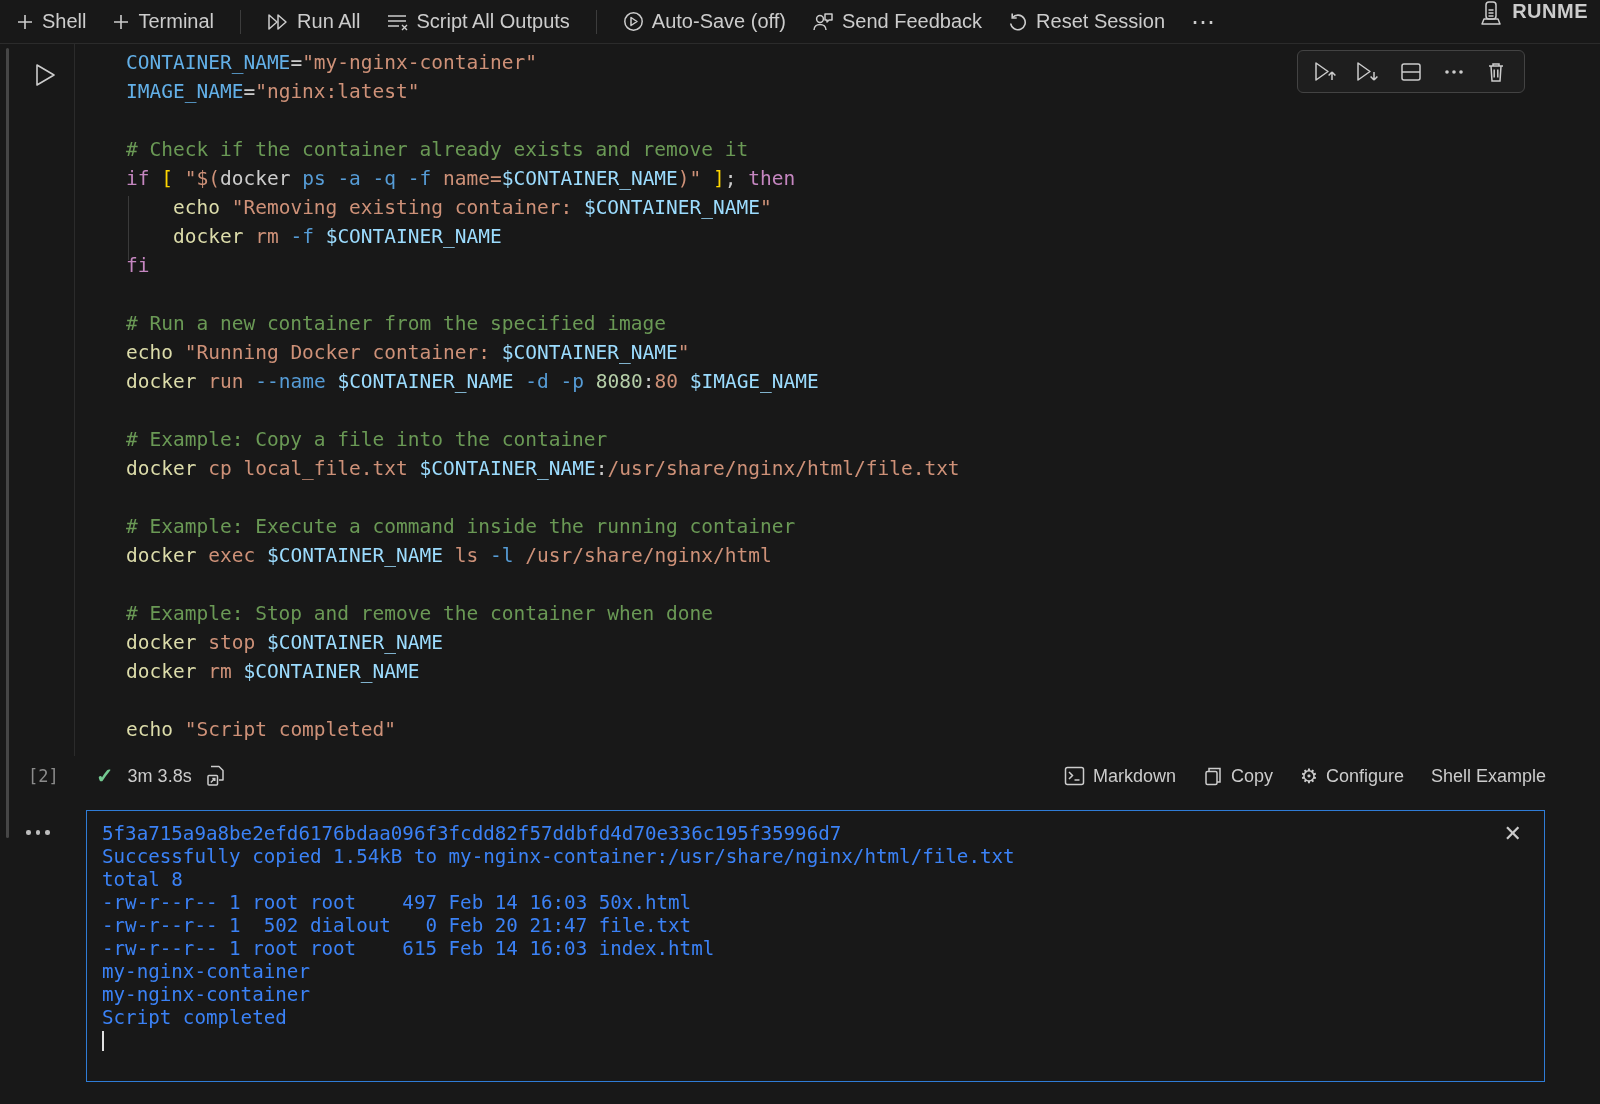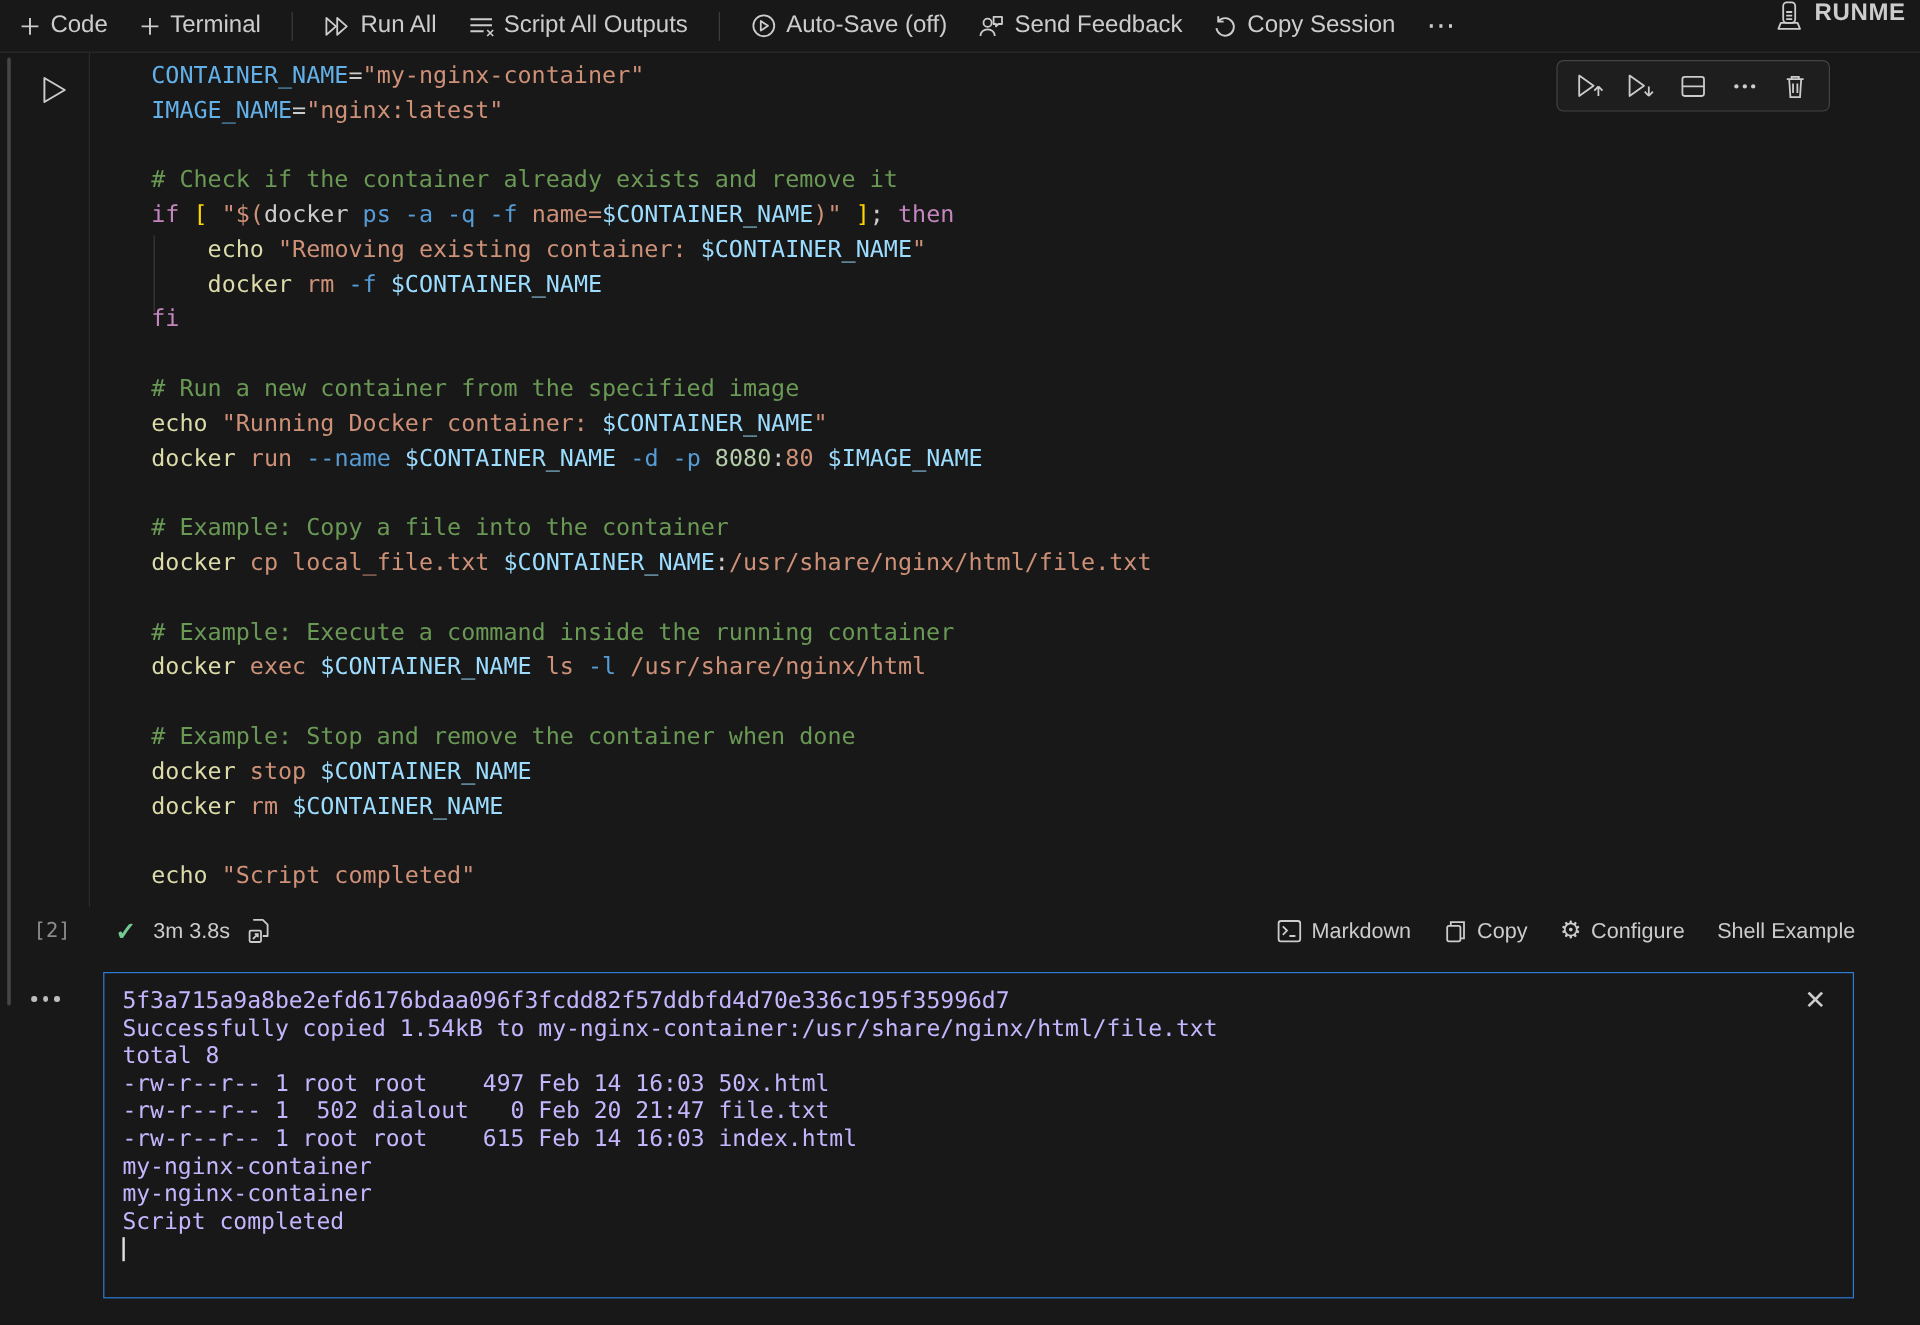--- a/index.html
+++ b/index.html
@@ -43,36 +43,36 @@
   .status-right { position:absolute; right:54px; display:flex; align-items:center; gap:27px; }
   .sr-item { display:flex; align-items:center; gap:8px; cursor:pointer; }
   .gear-glyph { font-size:20px; line-height:20px; }
 
   
   .output-kebab { position:absolute; left:26px; top:830px; display:flex; gap:5px; cursor:pointer; }
   .output-kebab i { width:4.5px; height:4.5px; border-radius:50%; background:#bdbdbd; display:block; }
   .output-panel { position:absolute; left:86px; top:810px; width:1459px; height:272px;
                   background:#181818; border:1px solid #2f7cd6; }
   .output-text { position:absolute; left:15px; top:11px; font-size:19.2px; line-height:23px;
-                 font-family:"DejaVu Sans Mono", monospace; color:#c4b5fd; white-space:pre; }
+                 font-family:"DejaVu Sans Mono", monospace; color:#3b82f6; white-space:pre; }
   .out-line { height:23px; white-space:pre; }
   .out-cursor { width:2px; height:20px; background:#e0e0e0; margin-top:2px; }
   .output-close { position:absolute; right:22px; top:10px; font-size:22px; color:#cccccc; cursor:pointer; }
 </style>
 </head>
 <body>
 
 <div class="toolbar">
   <div class="tb-item">
     <span class="icon">
       <svg width="18" height="18" viewBox="0 0 18 18">
           <path d="M9 2v14M2 9h14" stroke="#cccccc" stroke-width="1.6"></path>
         </svg>
     </span>
-    <span>Code</span>
+    <span>Shell</span>
   </div>
   <div class="tb-item">
     <span class="icon">
       <svg width="18" height="18" viewBox="0 0 18 18">
           <path d="M9 2v14M2 9h14" stroke="#cccccc" stroke-width="1.6"></path>
         </svg>
     </span>
     <span>Terminal</span>
   </div>
   <div class="tb-sep"></div>
@@ -114,21 +114,21 @@
     </span>
     <span>Send Feedback</span>
   </div>
   <div class="tb-item">
     <span class="icon">
       <svg width="20" height="20" viewBox="0 0 20 20" fill="none" stroke="#cccccc" stroke-width="1.6">
         <path d="M4.5 5.5a7.3 7.3 0 1 1-1.8 6"></path>
           <path d="M4.2 1.5v4.5h4.5" fill="none"></path>
       </svg>
     </span>
-    <span>Copy Session</span>
+    <span>Reset Session</span>
   </div>
   <div class="tb-item">
     <span style="font-size:24px;letter-spacing:2px;">⋯</span>
   </div>
   <div class="tb-right">
     <span class="icon">
       <svg width="22" height="26" viewBox="0 0 22 26" fill="none" stroke="#cccccc" stroke-width="1.5">
         <rect x="6" y="2" width="10" height="17" rx="3"></rect>
         <path d="M8.5 10h5M8.5 13h5M8.5 16h5"></path>
         <path d="M4 19h14l2 5H2z" stroke-linejoin="round"></path>

